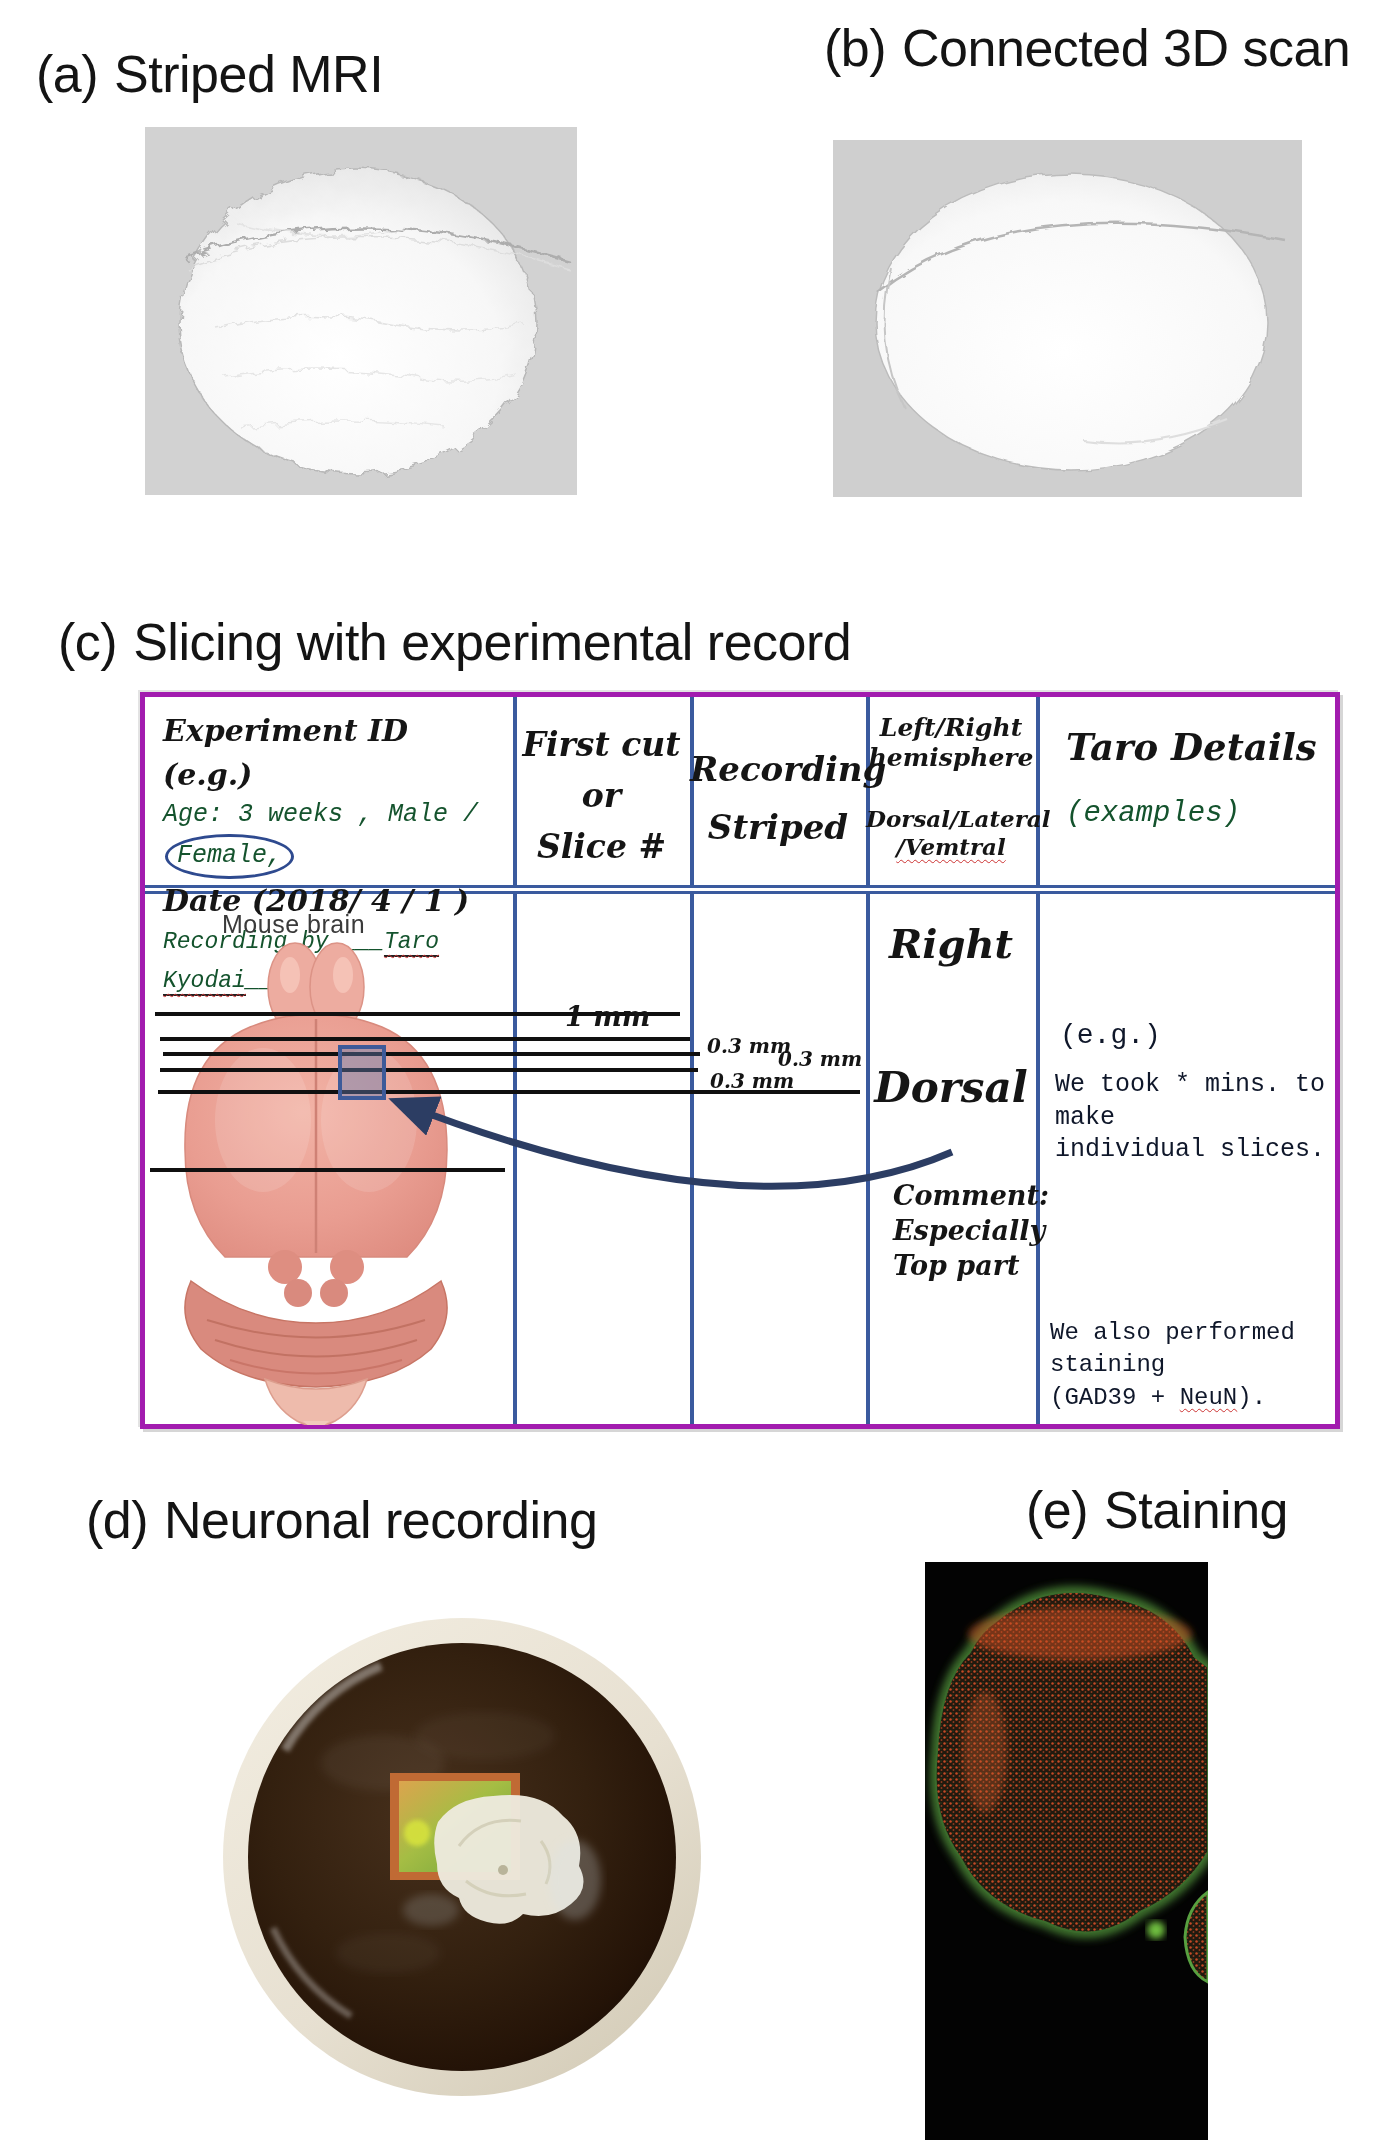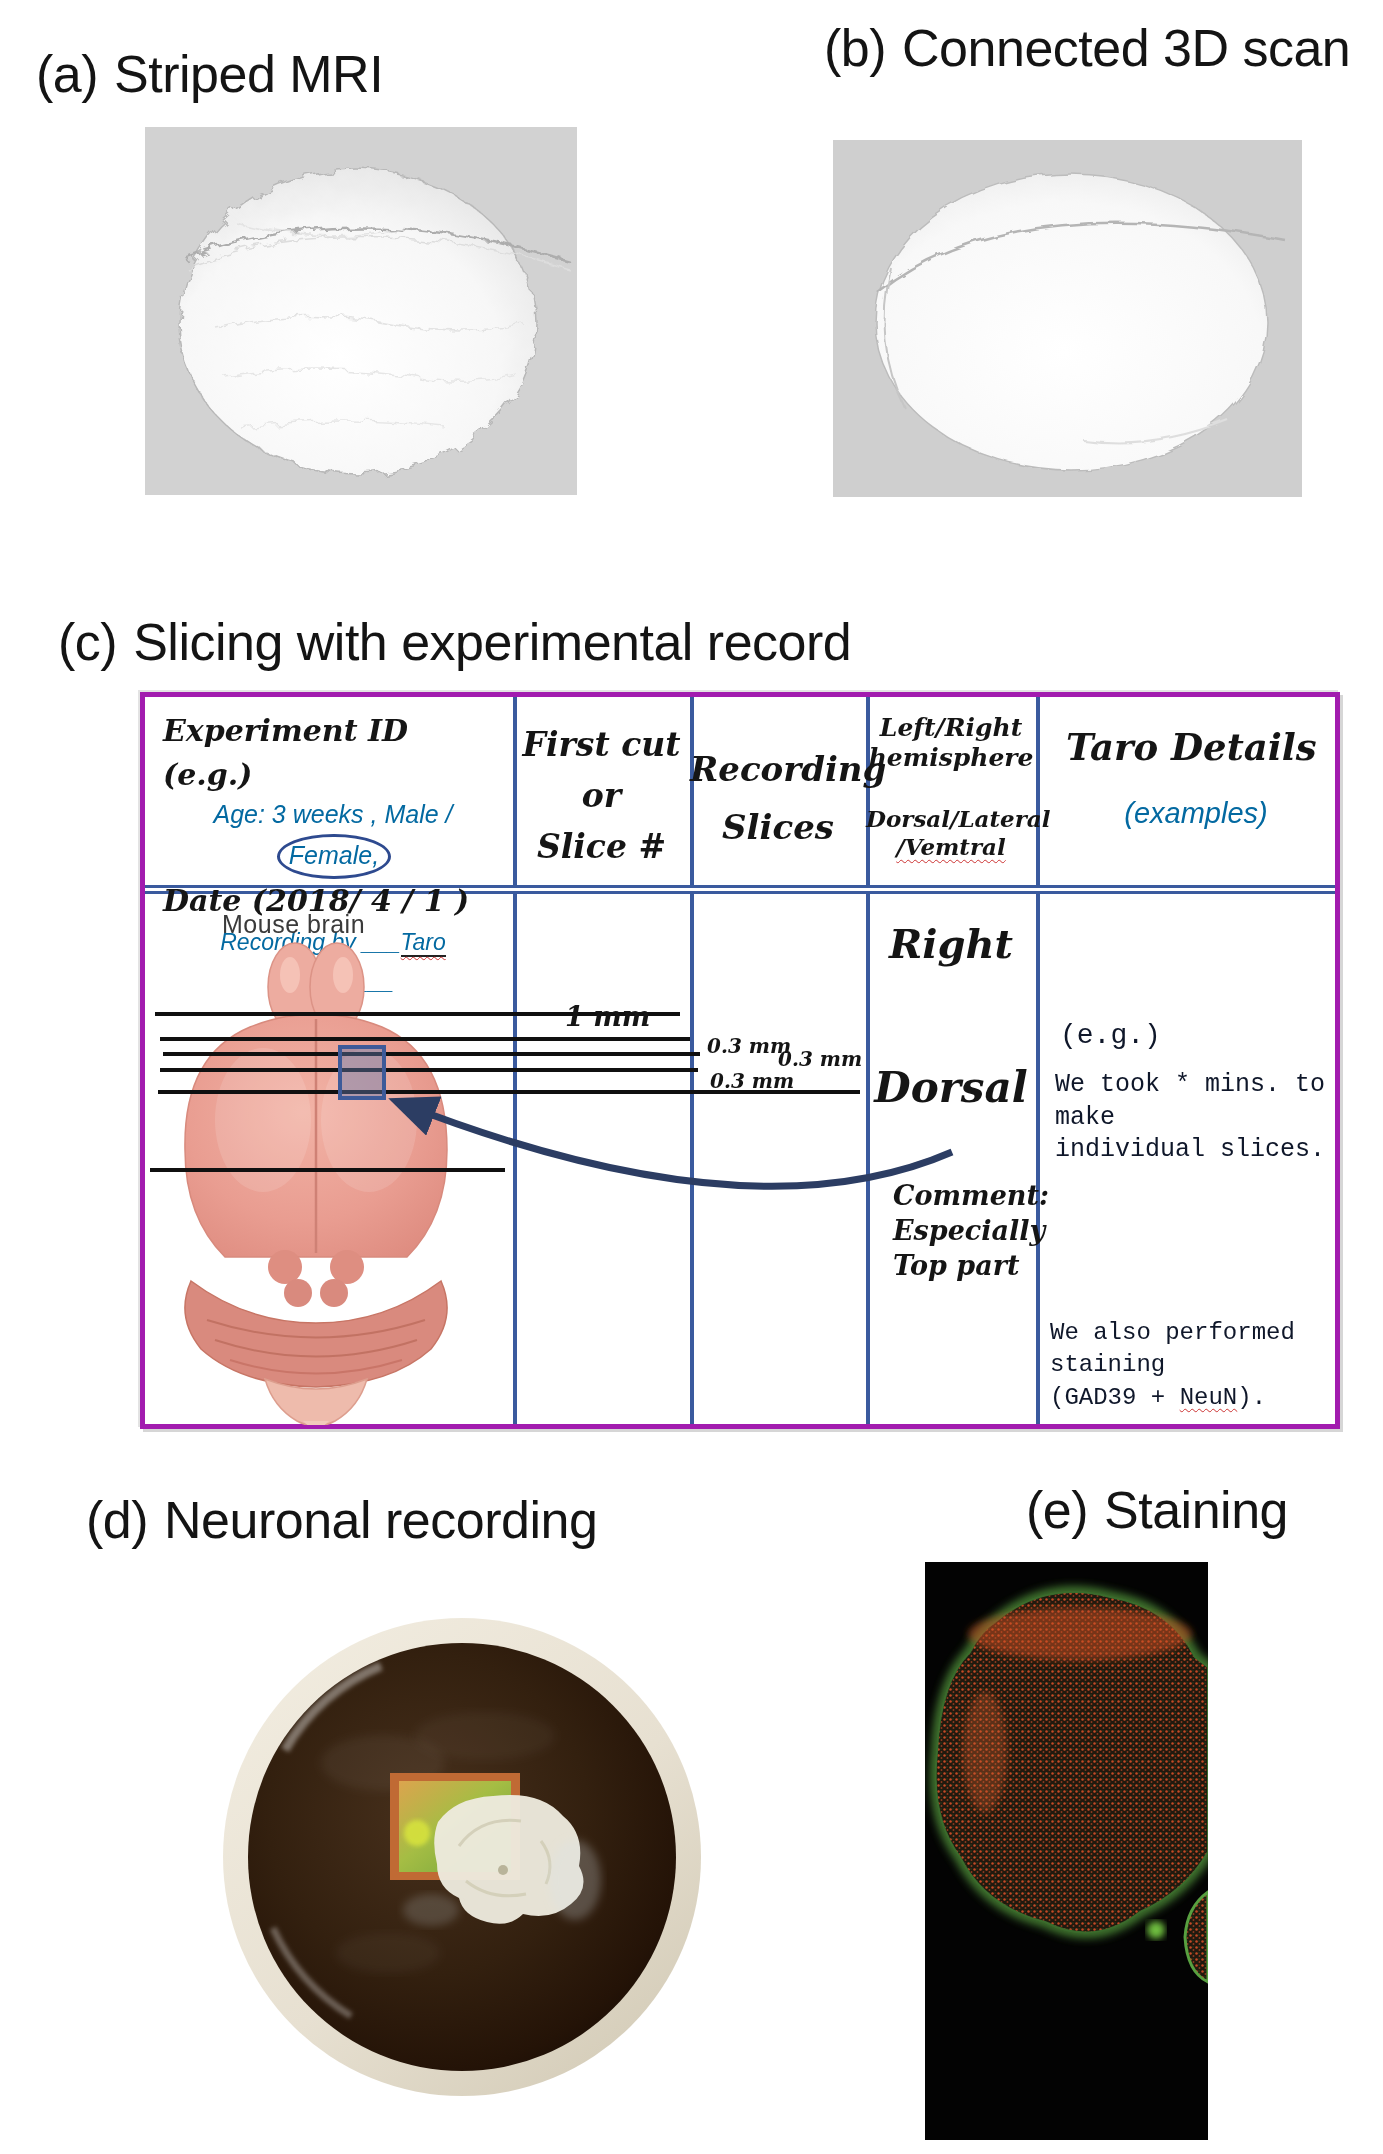--- a/index.html
+++ b/index.html
@@ -11,21 +11,21 @@
   .caption .cap-label{margin-right:16px;}
   
   .mesh-panel{position:absolute;background:#d2d2d2;}
   
   .rtable{position:absolute;left:140px;top:692px;width:1200px;height:737px;background:#ffffff;
           border:5px solid #a21caf;box-sizing:border-box;box-shadow:3px 3px 0 #d6d6d6,-2px -2px 0 #e3e3e3;}
   .vline{position:absolute;top:0;width:4px;height:727px;background:#3a5a9e;}
   .hdouble{position:absolute;left:0;top:188px;width:1190px;height:9px;
            background:linear-gradient(#3a5a9e 0 3px,#ffffff 3px 6px,#3a5a9e 6px 9px);}
   .script{font-family:"DejaVu Serif","Liberation Serif",serif;font-style:italic;font-weight:bold;color:#151515;}
-  .script-n{font-family:Liberation Sans, sans-serif;font-style:italic;color:#0369a1;text-align:center;}
+  .script-n{font-family:Liberation Mono, monospace;font-style:italic;color:#14532d;}
   .serif-t{font-family:Liberation Mono, monospace;color:#0f172a;}
   .hcell{position:absolute;text-align:center;}
   .circled{display:inline-block;border:3px solid #2e4a8f;border-radius:50%;padding:0 9px 2px 9px;margin-left:2px;}
   .fillname{border-bottom:2px solid #222222;text-decoration:underline wavy #cc3333 1px;text-underline-offset:6px;}
   .wavy-red{text-decoration:underline wavy #cc3333 1px;text-underline-offset:4px;}
   .sline{position:absolute;height:4px;background:#101010;}
   .mm-label{position:absolute;font-family:"DejaVu Serif","Liberation Serif",serif;font-style:italic;font-weight:bold;white-space:nowrap;}
   .hl-box{position:absolute;left:193px;top:348px;width:48px;height:55px;border:4px solid #3d5a99;
           background:rgba(100,120,170,0.45);box-sizing:border-box;}
   
@@ -123,21 +123,21 @@
     </div>
 
     <div class="hcell script" style="left:368px;top:22px;width:177px;font-size:33px;line-height:1.55;">
       <div>First cut</div>
       <div>or</div>
       <div>Slice #</div>
     </div>
 
     <div class="hcell script" style="left:545px;top:44px;width:176px;font-size:34px;line-height:1.7;">
       <div>Recording</div>
-      <div>Slices</div>
+      <div>Striped</div>
     </div>
 
     <div class="hcell script" style="left:721px;top:16px;width:170px;font-size:25px;line-height:1.2;">
       <div>Left/Right</div>
       <div>hemisphere</div>
       <div style="height:32px;"></div>
       <div style="font-size:23px;">Dorsal/Lateral</div>
       <div style="font-size:23px;" class="wavy-red">/Vemtral</div>
     </div>
 

